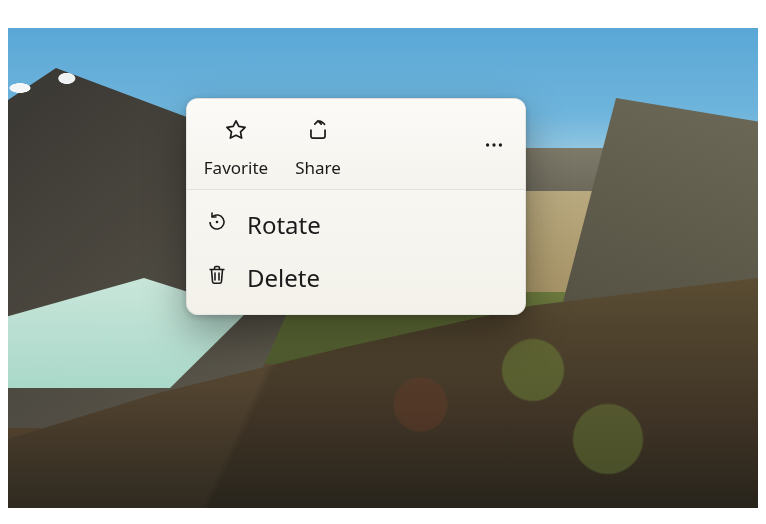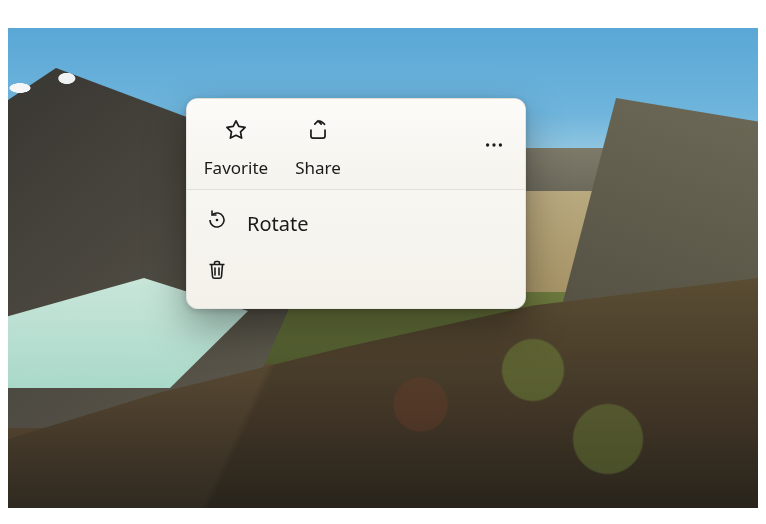--- a/index.html
+++ b/index.html
@@ -125,21 +125,21 @@
       display:flex;
       flex-direction:column;
     }
     .cm-item{
       display:flex;
       align-items:center;
       gap:18px;
       padding:10px 12px;
       border-radius:8px;
       color:#1b1b1b;
-      font-size:20px;
+      font-size:24px;
       cursor:default;
     }
     .cm-item svg{width:24px;height:24px;stroke:#1b1b1b;fill:none;stroke-width:1.6;}
   </style>
 </head>
 <body>
 
 <div class="photo">
   <div class="river"></div>
   <div class="ridge-right"></div>
@@ -192,15 +192,16 @@
       <span>Rotate</span>
     </div>
     <div class="cm-item">
       <span>
         <svg viewBox="0 0 24 24">
           <path d="M4.5 6.5h15M9.5 6.5V5a1.5 1.5 0 0 1 1.5-1.5h2A1.5 1.5 0 0 1 14.5 5v1.5"></path>
           <path d="M6.5 6.5l1 12a2 2 0 0 0 2 1.8h5a2 2 0 0 0 2-1.8l1-12"></path>
           <path d="M10 10v7M14 10v7" stroke-linecap="round"></path>
         </svg>
       </span>
+      <span>Delete</span>
     </div>
   </div>
 </div>
 
 </body></html>

